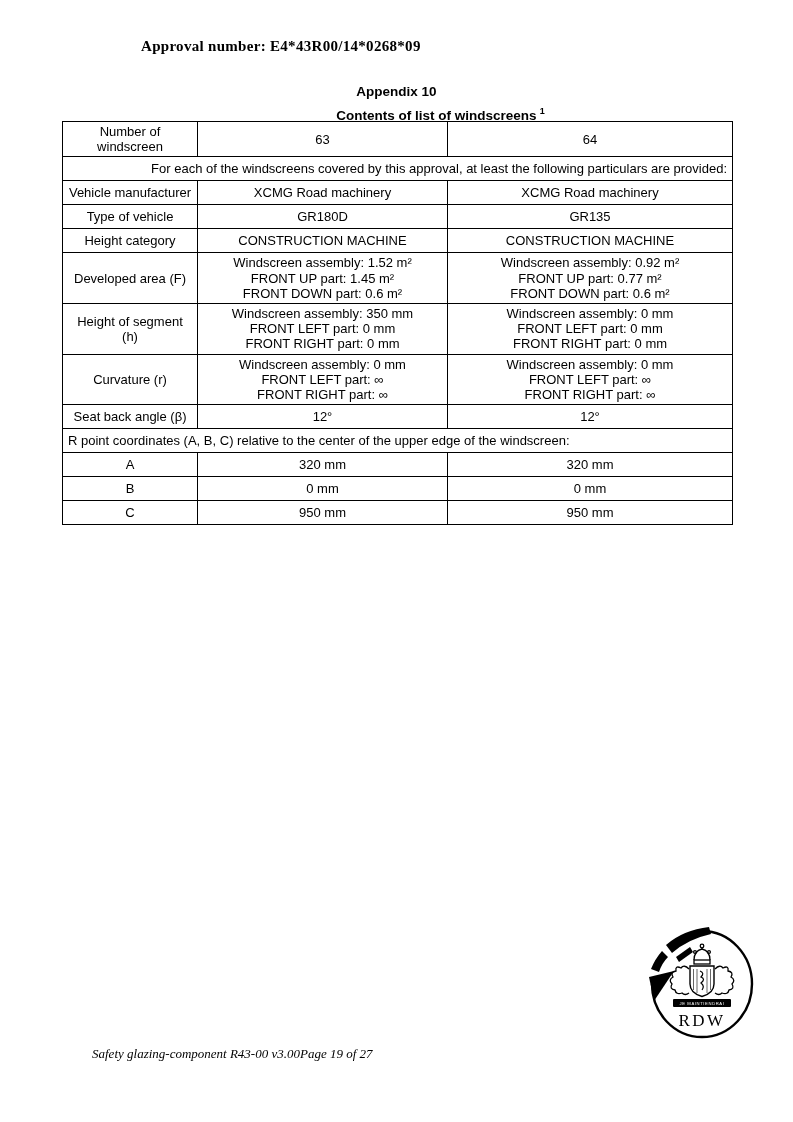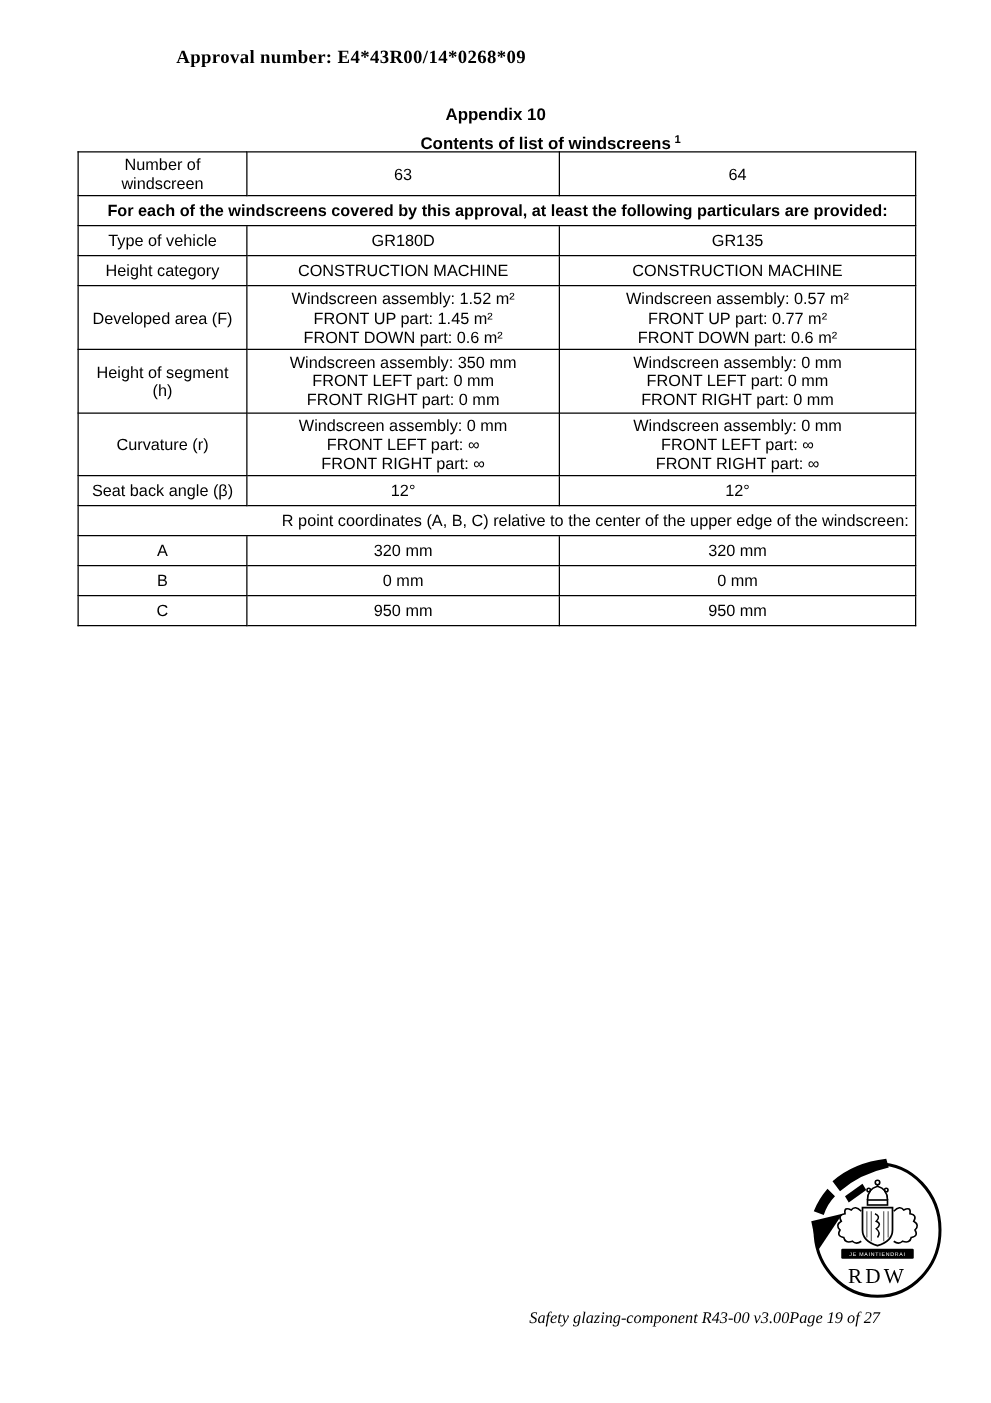--- a/index.html
+++ b/index.html
@@ -52,38 +52,38 @@
   }
   .ws-table tr { height: 24px; }
   .ws-table td {
     border: 1px solid #000;
     padding: 2px 5px;
     text-align: center;
     vertical-align: middle;
     line-height: 1.17;
     overflow: hidden;
   }
-  .ws-table td.span-cell.left { text-align: center; padding-left: 6px; font-weight: bold; }
-  .ws-table td.span-cell.center { text-align: right; }
+  .ws-table td.span-cell.left { text-align: right; padding-left: 6px; }
+  .ws-table td.span-cell.center { text-align: left; }
 
   .logo {
     position: absolute;
     left: 645px;
     top: 924px;
     width: 112px;
     height: 116px;
     color: #3a46b5;
   }
   .footer {
     position: absolute;
     left: 92px;
     top: 1046px;
     width: 612px;
     display: flex;
-    justify-content: flex-end;
+    justify-content: flex-start;
     font-family: "Liberation Serif", serif;
     font-style: italic;
     font-size: 13px;
   }
 </style>
 </head>
 <body>
 
 <div class="page">
 
@@ -102,38 +102,43 @@
     <tbody id="table-body">
         <tr>
           <td class="label-cell">Number of windscreen</td>
           <td class="value-cell">63</td>
           <td class="value-cell">64</td>
         </tr>
         <tr>
           <td colspan="3" class="span-cell left">For each of the windscreens covered by this approval, at least the following particulars are provided:</td>
         </tr>
         <tr>
+          <td class="label-cell">Vehicle manufacturer</td>
+          <td class="value-cell">XCMG Road machinery</td>
+          <td class="value-cell">XCMG Road machinery</td>
+        </tr>
+        <tr>
           <td class="label-cell">Type of vehicle</td>
           <td class="value-cell">GR180D</td>
           <td class="value-cell">GR135</td>
         </tr>
         <tr>
           <td class="label-cell">Height category</td>
           <td class="value-cell">CONSTRUCTION MACHINE</td>
           <td class="value-cell">CONSTRUCTION MACHINE</td>
         </tr>
         <tr>
           <td class="label-cell">Developed area (F)</td>
           <td class="value-cell">
             <div>Windscreen assembly: 1.52 m²</div>
             <div>FRONT UP part: 1.45 m²</div>
             <div>FRONT DOWN part: 0.6 m²</div>
           </td>
           <td class="value-cell">
-            <div>Windscreen assembly: 0.57 m²</div>
+            <div>Windscreen assembly: 0.92 m²</div>
             <div>FRONT UP part: 0.77 m²</div>
             <div>FRONT DOWN part: 0.6 m²</div>
           </td>
         </tr>
         <tr>
           <td class="label-cell">Height of segment (h)</td>
           <td class="value-cell">
             <div>Windscreen assembly: 350 mm</div>
             <div>FRONT LEFT part: 0 mm</div>
             <div>FRONT RIGHT part: 0 mm</div>

